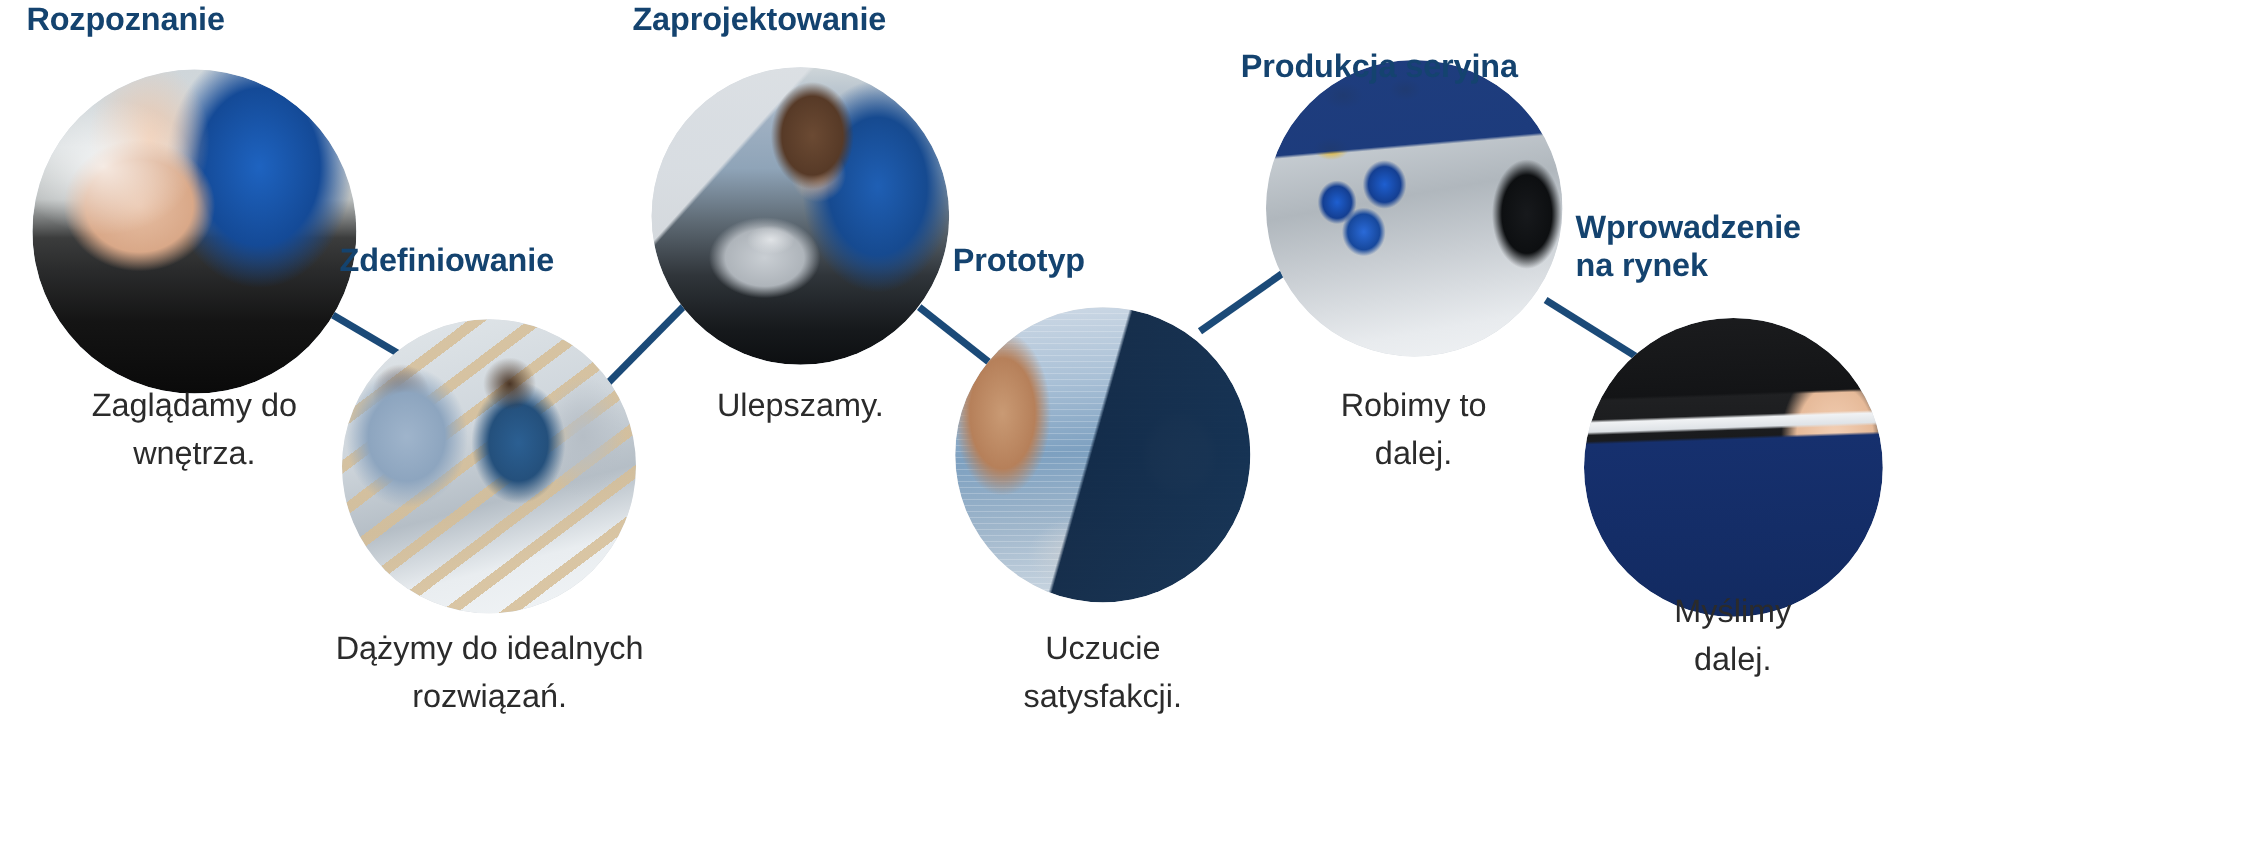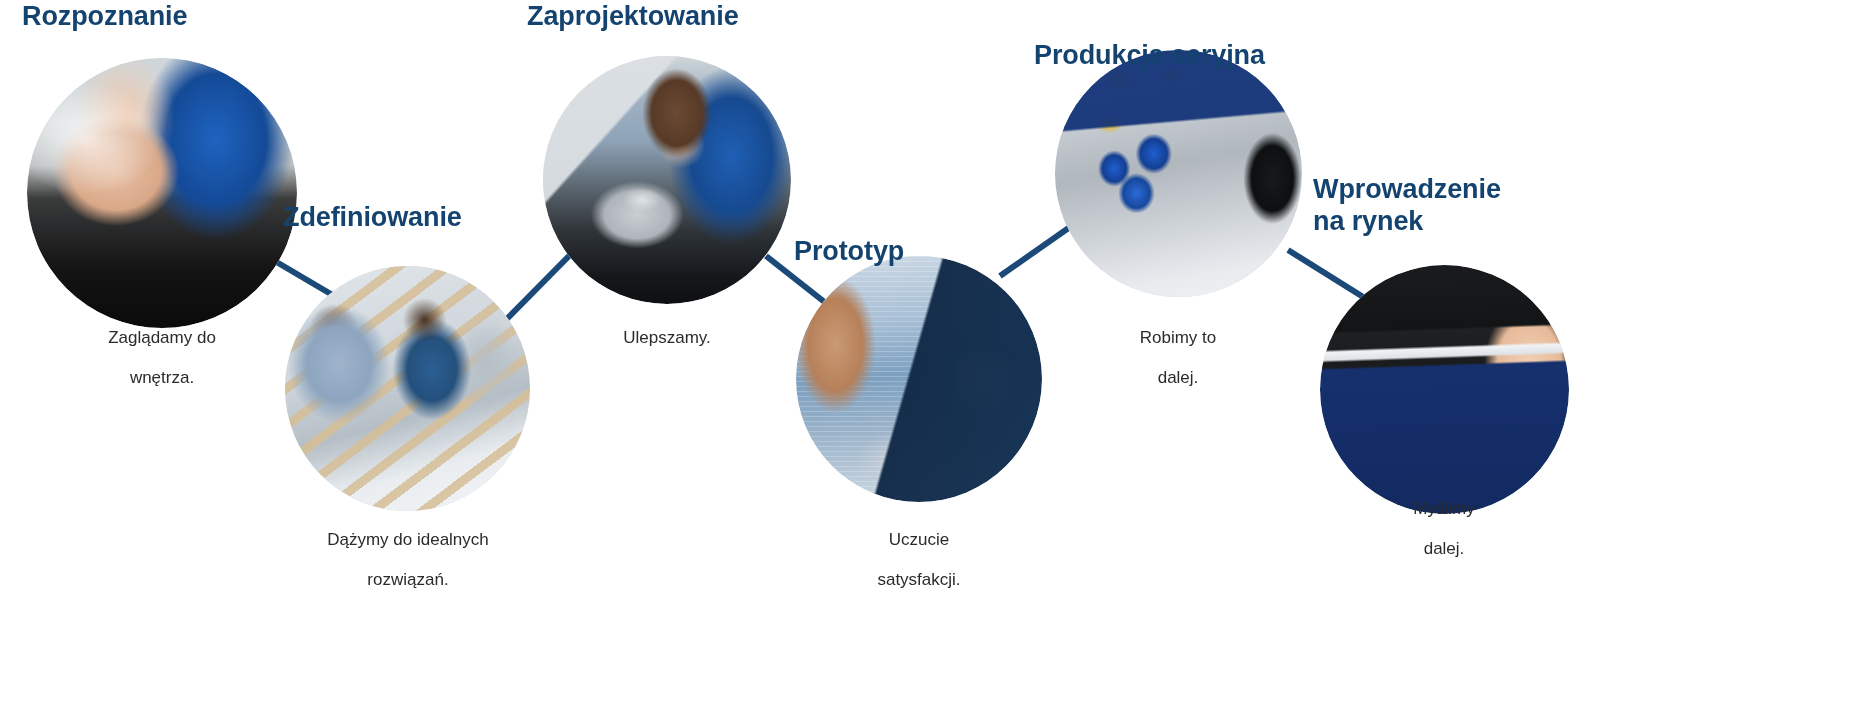--- a/index.html
+++ b/index.html
@@ -40,21 +40,21 @@
     font-weight:bold;
     font-size:27px;
     line-height:32px;
     letter-spacing:-0.1px;
     white-space:pre-line;
   }
   
   .stage-caption{
     position:absolute;
     color:#2b2b2b;
-    font-size:17px;
+    font-size:27px;
     line-height:40px;
     text-align:center;
     white-space:pre-line;
     font-weight:400;
   }
 
   
   .ph-rozpoznanie{
     background:
       radial-gradient(ellipse 40% 30% at 22% 30%, rgba(255,255,255,.75), rgba(255,255,255,0) 70%),
@@ -165,21 +165,21 @@
 
   <div class="photo-circle" style="left:543px; top:56px; width:248px; height:248px;">
     <div class="ph ph-zaprojektowanie"></div>
   </div>
   <div class="stage-heading" style="left:527px; top:0px; width:280px;">Zaprojektowanie</div>
   <div class="stage-caption" style="left:517px; top:318px; width:300px;">Ulepszamy.</div>
 
   <div class="photo-circle" style="left:796px; top:256px; width:246px; height:246px;">
     <div class="ph ph-prototyp"></div>
   </div>
-  <div class="stage-heading" style="left:794px; top:201px; width:250px;margin-top:34px;">Prototyp</div>
+  <div class="stage-heading" style="left:794px; top:201px; width:250px;">Prototyp</div>
   <div class="stage-caption" style="left:769px; top:520px; width:300px;">Uczucie
 satysfakcji.</div>
 
   <div class="photo-circle" style="left:1055px; top:50px; width:247px; height:247px;">
     <div class="ph ph-produkcja"></div>
   </div>
   <div class="stage-heading" style="left:1034px; top:0px; width:290px;margin-top:39px;">Produkcja seryjna</div>
   <div class="stage-caption" style="left:1028px; top:318px; width:300px;">Robimy to
 dalej.</div>
 

